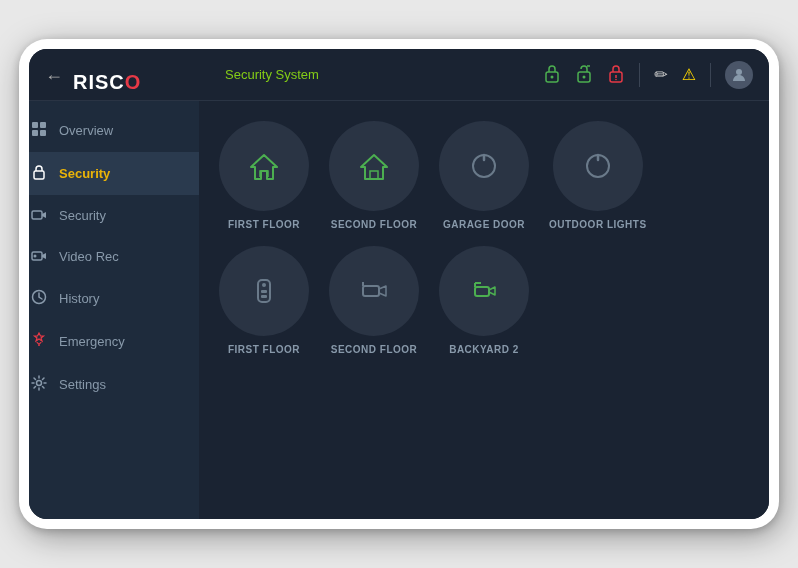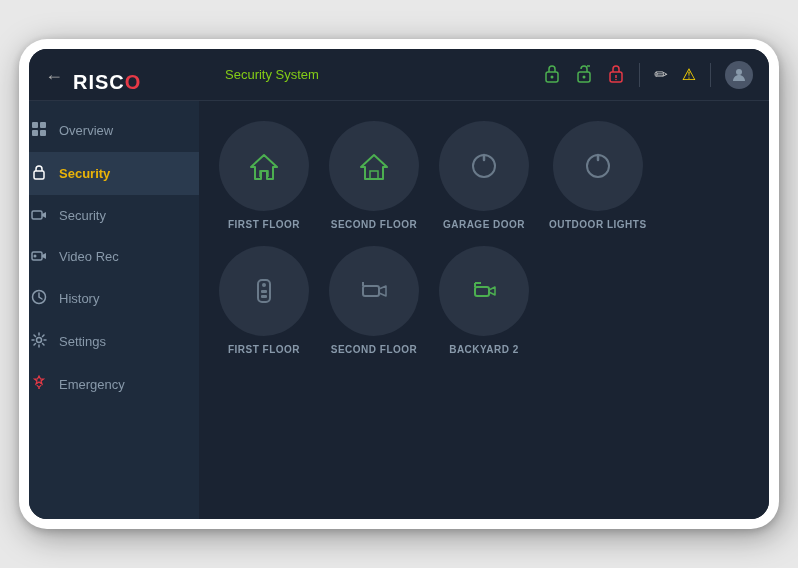--- a/index.html
+++ b/index.html
@@ -296,39 +296,39 @@
         </div>
         <div class="sidebar-item">
           <span class="si-icon">
             <svg width="16" height="16" viewBox="0 0 16 16" fill="none">
               <circle cx="8" cy="8" r="6.5" stroke="#8899aa" stroke-width="1.5"></circle>
               <path d="M8 4v4l3 2" stroke="#8899aa" stroke-width="1.5" stroke-linecap="round"></path>
             </svg>
           </span>
           <span>History</span>
         </div>
-        <div class="sidebar-item">
-          <span class="si-icon">
-            <svg width="16" height="16" viewBox="0 0 16 16" fill="none">
-              <circle cx="8" cy="8" r="2.5" stroke="#8899aa" stroke-width="1.5"></circle>
-              <path d="M8 1v2M8 13v2M1 8h2M13 8h2M3 3l1.5 1.5M11.5 11.5L13 13M13 3l-1.5 1.5M4.5 11.5L3 13" stroke="#8899aa" stroke-width="1.5" stroke-linecap="round"></path>
-            </svg>
-          </span>
-          <span>Settings</span>
-        </div>
         <div class="sidebar-item emergency">
           <span class="si-icon">
             <svg width="14" height="16" viewBox="0 0 14 16" fill="none">
               <path d="M7 1l1.5 3h3l-2.5 2 1 3L7 7l-3 2 1-3L2.5 4h3L7 1z" fill="none" stroke="#e63946" stroke-width="1.2"></path>
               <path d="M5 10c0 2 4 2 4 0" stroke="#e63946" stroke-width="1.2" fill="none"></path>
               <line x1="7" y1="12" x2="7" y2="14" stroke="#e63946" stroke-width="1.5"></line>
             </svg>
           </span>
           <span>Emergency</span>
         </div>
+        <div class="sidebar-item">
+          <span class="si-icon">
+            <svg width="16" height="16" viewBox="0 0 16 16" fill="none">
+              <circle cx="8" cy="8" r="2.5" stroke="#8899aa" stroke-width="1.5"></circle>
+              <path d="M8 1v2M8 13v2M1 8h2M13 8h2M3 3l1.5 1.5M11.5 11.5L13 13M13 3l-1.5 1.5M4.5 11.5L3 13" stroke="#8899aa" stroke-width="1.5" stroke-linecap="round"></path>
+            </svg>
+          </span>
+          <span>Settings</span>
+        </div>
       </div>
 
       <div class="content">
 
         <div class="grid-row">
 
           <div class="device-card">
             <div class="device-circle">
               <svg width="38" height="38" viewBox="0 0 38 38" fill="none">
                 <path d="M19 8L32 20H28v12H22v-8h-6v8H10V20H6L19 8z" fill="none" stroke="#4caf50" stroke-width="2" stroke-linejoin="round"></path>

